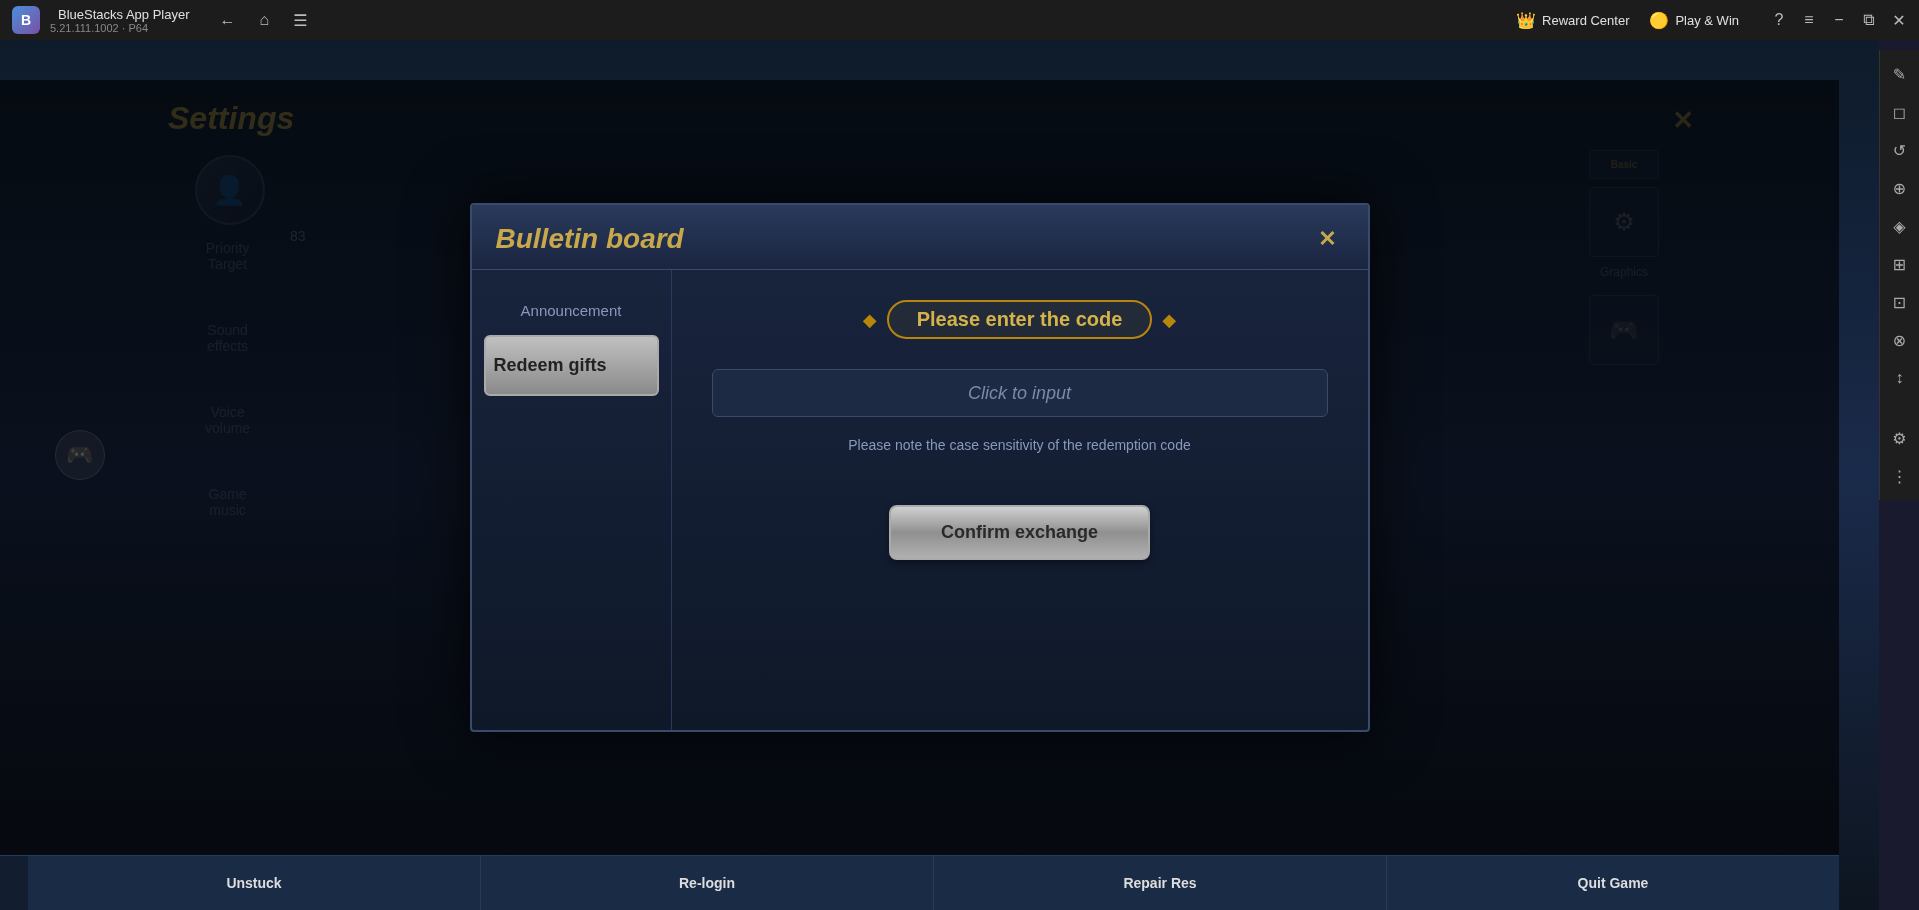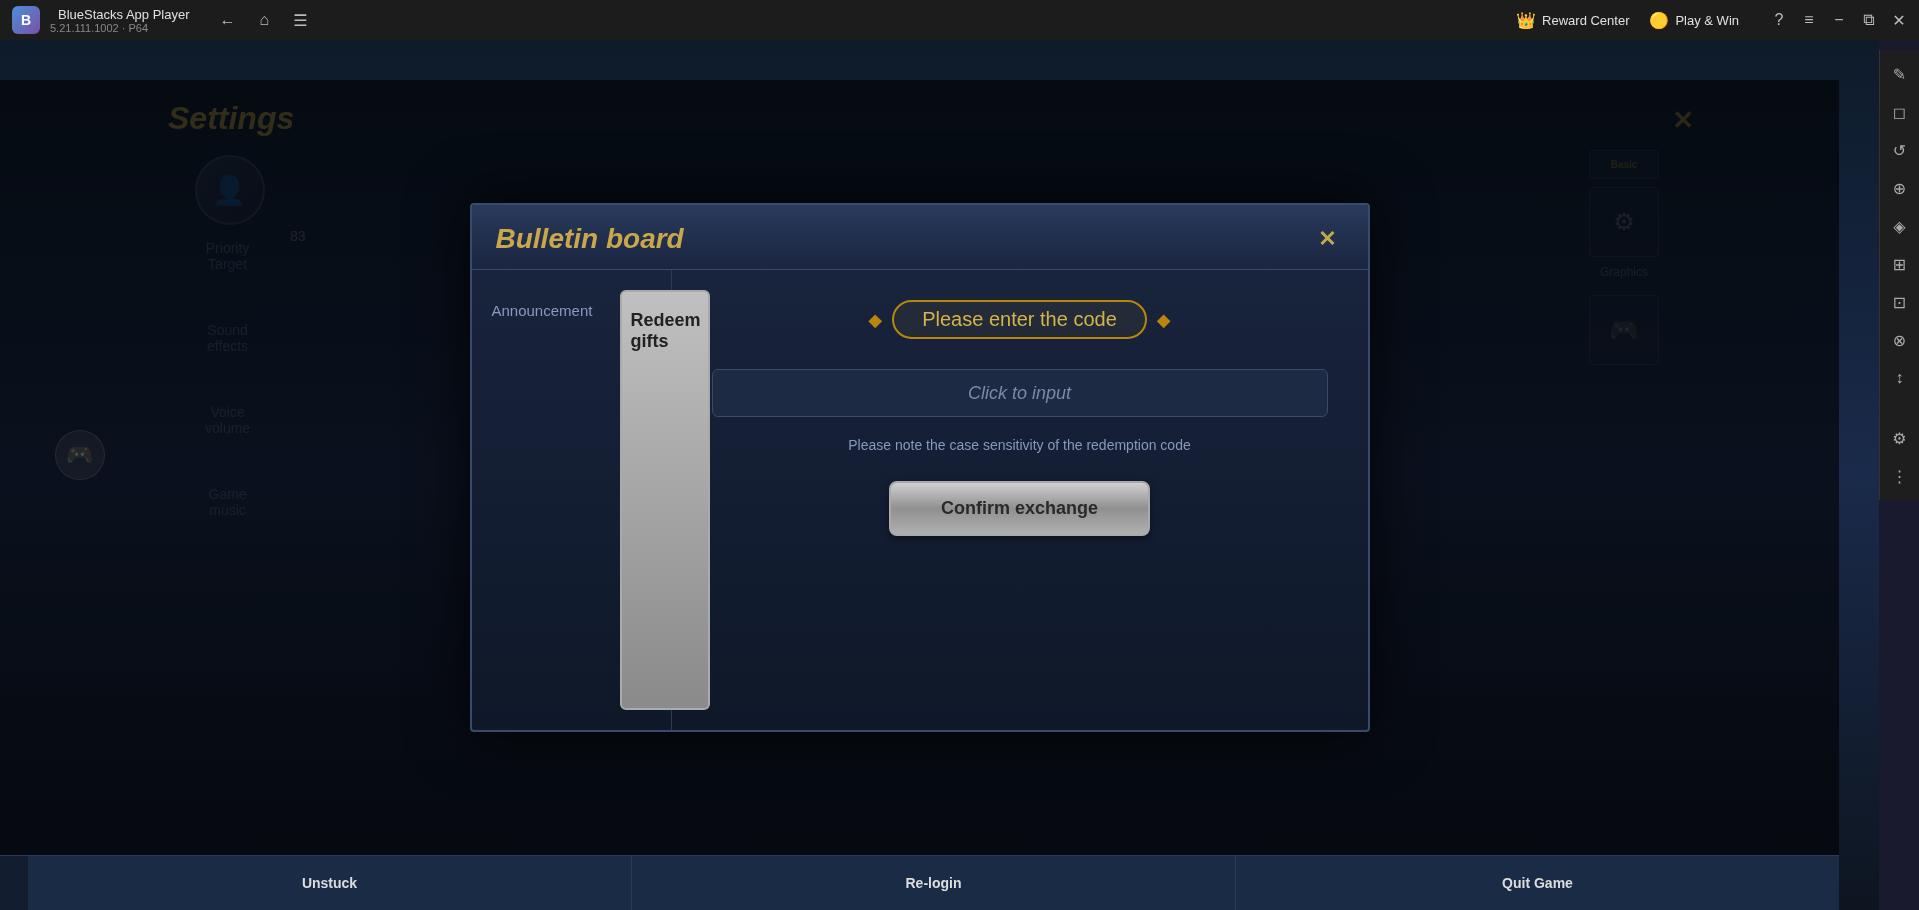--- a/index.html
+++ b/index.html
@@ -244,22 +244,22 @@
       display: flex;
       min-height: 460px;
     }
 
     
     .bulletin-sidebar {
       width: 200px;
       border-right: 1px solid #2a3a5a;
       padding: 20px 12px;
       display: flex;
-      flex-direction: row;
-      gap: 20px;
+      flex-direction: column;
+      gap: 4px;
     }
 
     .sidebar-announcement {
       color: #8899bb;
       font-size: 15px;
       text-align: center;
       padding: 12px 8px;
       cursor: pointer;
     }
 
@@ -293,21 +293,21 @@
     }
 
     .code-title-deco {
       color: #b8860b;
       font-size: 18px;
     }
 
     .code-title {
       color: #d4b44a;
       font-size: 20px;
-      font-weight: 400;
+      font-weight: 700;
       border: 2px solid #b8860b;
       border-radius: 20px;
       padding: 6px 28px;
       background: rgba(180, 140, 20, 0.08);
     }
 
     
     .code-input-wrapper {
       width: 100%;
     }
@@ -341,21 +341,21 @@
     
     .confirm-btn {
       background: linear-gradient(180deg, #d0d0d0 0%, #909090 50%, #b0b0b0 100%);
       border: 2px solid #aaa;
       border-radius: 8px;
       color: #2a2a2a;
       font-size: 18px;
       font-weight: bold;
       padding: 14px 50px;
       cursor: pointer;
-      margin-top: 8px;
+      margin-top: 32px;
       text-align: center;
       line-height: 1.3;
       box-shadow: 0 3px 8px rgba(0,0,0,0.4);
     }
 
     
     .settings-close-bg {
       position: absolute;
       top: 65px;
       right: 185px;
@@ -548,20 +548,23 @@
       </div>
     </div>
   </div>
 
   <div class="bottom-bar">
     <div class="bottom-btn">
       <span>Unstuck</span>
     </div>
     <div class="bottom-btn">
       <span>Re-login</span>
+    </div>
+    <div class="bottom-btn">
+      <span>Repair Res</span>
     </div>
     <div class="bottom-btn">
       <span>Quit Game</span>
     </div>
   </div>
 
 </div>
 
 <div class="right-toolbar">
   <div class="toolbar-icon">✎</div>

